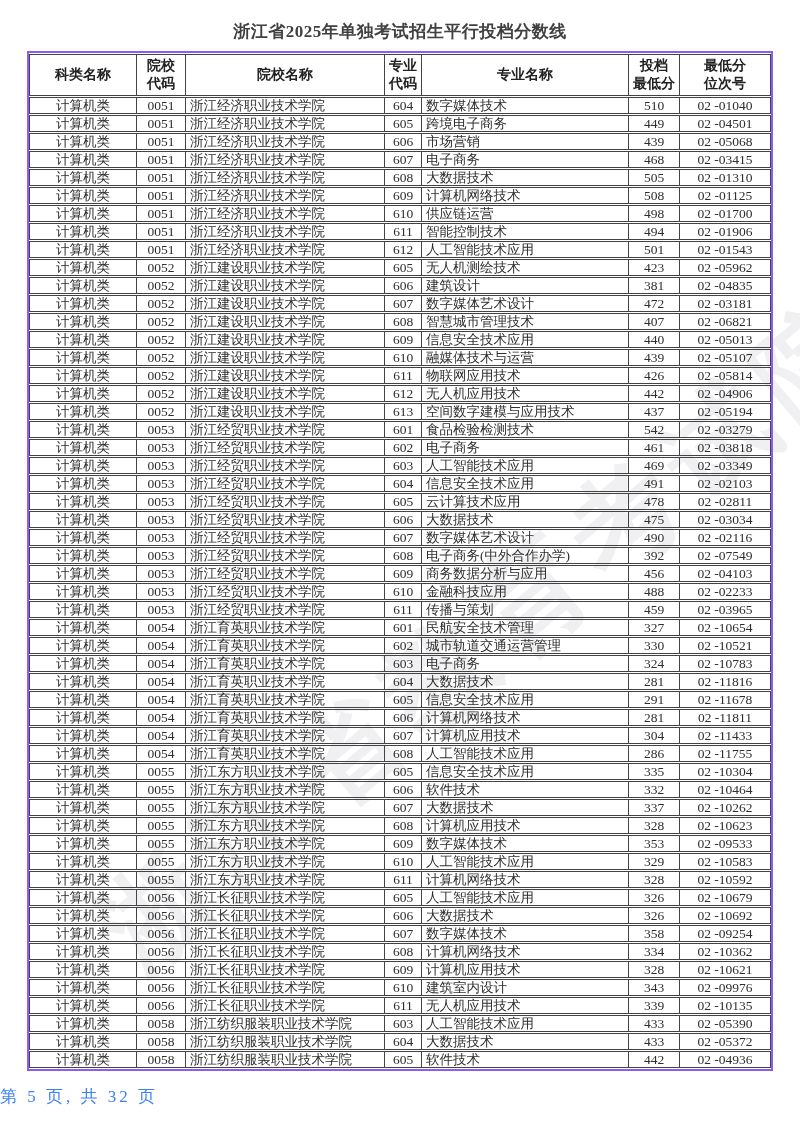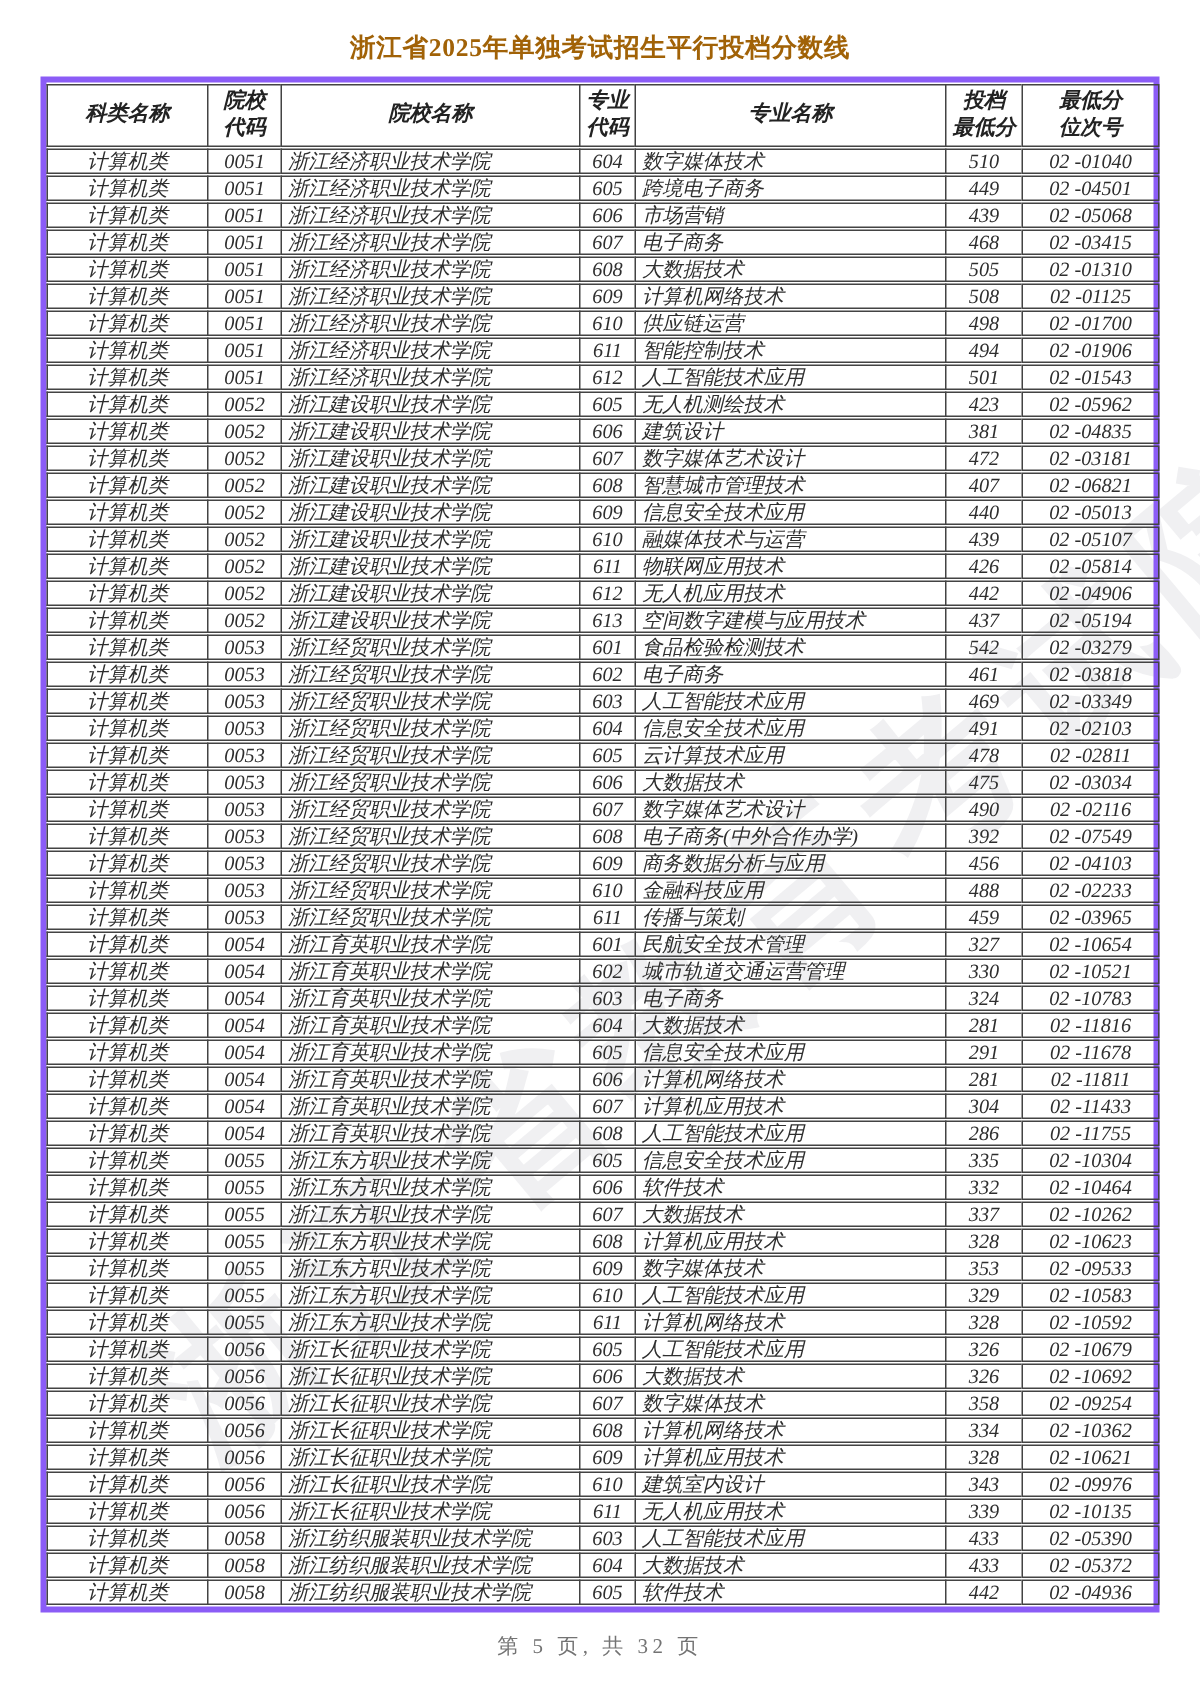--- a/index.html
+++ b/index.html
@@ -11,30 +11,29 @@
     overflow: hidden;
     font-family: "Liberation Serif", "DejaVu Serif", serif;
     color: #2e2e2e;
     position: relative;
   }
   .page-title {
     padding-top: 20px;
     text-align: center;
     font-size: 17px;
     font-weight: bold;
-    color: #a16207;
+    color: #404040;
     letter-spacing: 0.5px;
   }
   .table-wrap {
     margin: 8px 27px 0 27px;
-    border: 4px solid #8b5cf6;
+    border: 2px solid #8b5cf6;
     position: relative;
     z-index: 2;
     background: transparent;
-    font-style: italic;
   }
   table.score-table {
     width: 100%;
     border-collapse: separate;
     border-spacing: 0 1px;
     table-layout: fixed;
   }
   .score-table th, .score-table td {
     border-top: 1px solid #434343;
     border-bottom: 1px solid #434343;
@@ -73,23 +72,22 @@
   
   .score-table .cw0 { width: 106px; }
   .score-table .cw1 { width: 48px; text-align: center; }
   .score-table .cw2 { width: 198px; margin-left: 12px; }
   .score-table .cw3 { width: 36px; }
   .score-table .cw4 { width: 206px; }
   .score-table .cw5 { width: 50px; text-align: center; }
   .score-table .cw6 { width: 90px; }
   .page-footer {
     margin-top: 14px;
-    text-align: center;
-    font-size: 14px;
-    color: #737373;
+    font-size: 17px;
+    color: #3b82f6;
     letter-spacing: 3px;
     position: relative;
     z-index: 2;
   }
   .watermark {
     position: absolute;
     left: -60px;
     top: 560px;
     width: 1100px;
     transform: rotate(-40deg);

